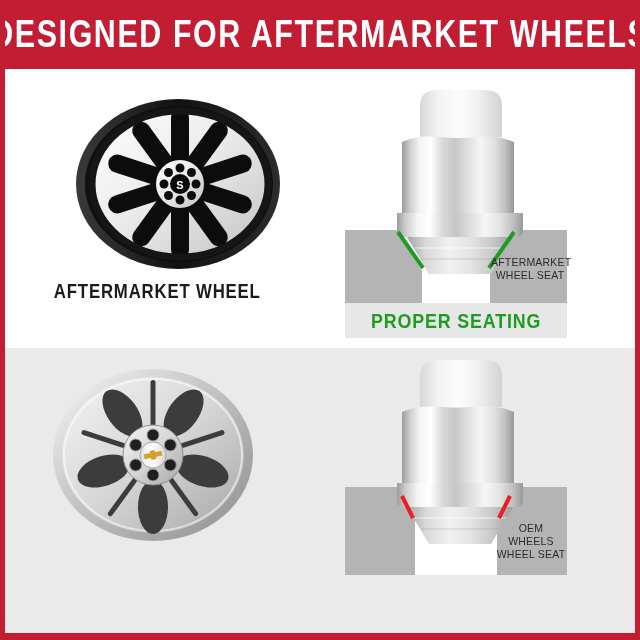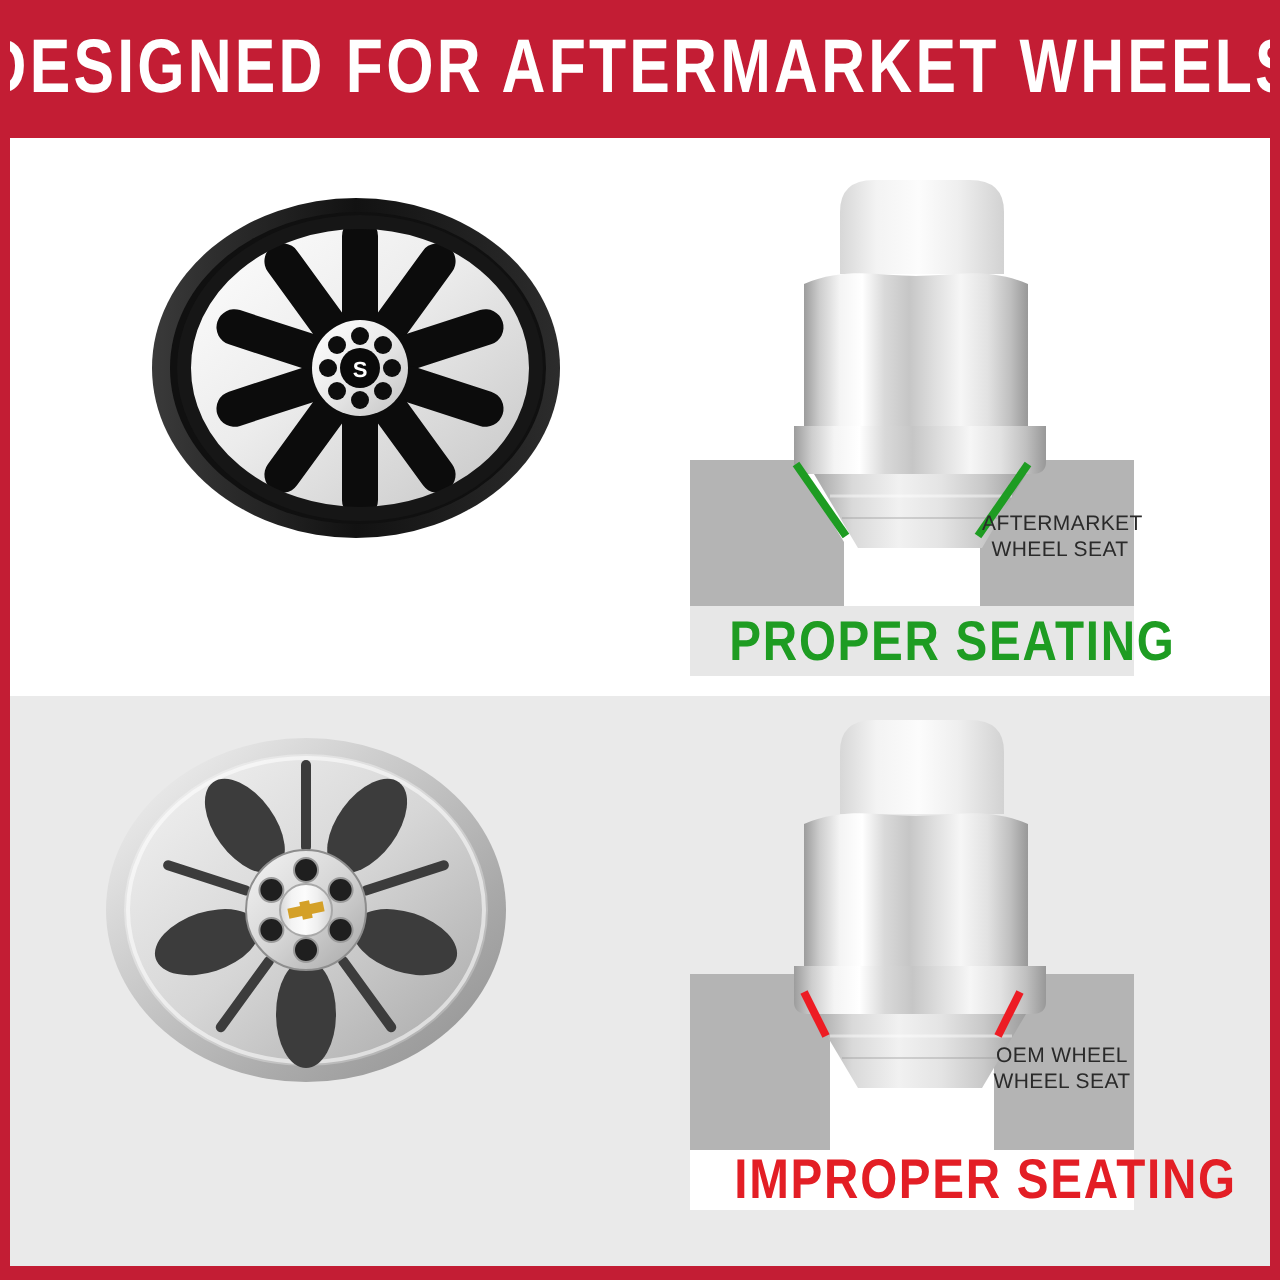--- a/index.html
+++ b/index.html
@@ -22,22 +22,22 @@
   .section-bottom-bg { position:absolute; left:5px; right:5px; top:348px; bottom:7px; background:#eaeaea; }
 
   .wheel-img { position:absolute; }
   .wheel-label { position:absolute; text-align:center; color:#1c1c1c;
                  font-size:21px; font-weight:700; letter-spacing:1px; }
 
   .diagram { position:absolute; width:222px; }
   .diagram .layer { position:absolute; left:0; }
   .seat-note { position:absolute; text-align:center; color:#2a2a2a;
                font-size:10.5px; font-weight:400; line-height:13px; letter-spacing:0.2px; z-index:4; }
-  .strip { position:absolute; left:0; width:222px; display:flex; align-items:center; justify-content:flex-start;
-           font-size:28px; font-weight:800; letter-spacing:1px; z-index:4; }
+  .strip { position:absolute; left:0; width:222px; display:flex; align-items:center; justify-content:center;
+           font-size:21px; font-weight:800; letter-spacing:1px; z-index:4; }
   .strip.proper { top:218px; height:35px; background:#e7e7e7; color:#1e9c22; }
   .strip.improper { top:220px; height:30px; background:#ffffff; color:#e31e25; }
 
   .blocks { z-index:1; } .nut { z-index:2; } .lines { z-index:3; }
 </style>
 </head>
 <body>
 
 <svg width="0" height="0" style="position:absolute" aria-hidden="true">
   <defs>
@@ -136,20 +136,23 @@
         <circle cx="121.5" cy="99.5" r="4.5"></circle>
       <circle cx="110" cy="104" r="4.5"></circle>
         <circle cx="98.5" cy="99.5" r="4.5"></circle>
       <circle cx="94" cy="88" r="4.5"></circle>
         <circle cx="98.5" cy="76.5" r="4.5"></circle>
     </g>
     <circle cx="110" cy="88" r="10" fill="#0a0a0a"></circle>
     <text x="110" y="92.5" text-anchor="middle" font-size="11" font-weight="bold" fill="#ffffff">S</text>
   </svg>
 
+  <div class="wheel-label" style="left:20px; top:279px; width:275px;">
+    <span class="cond">AFTERMARKET WHEEL</span>
+  </div>
 
   <div class="diagram" style="left:345px; top:85px; height:253px;">
     <svg class="layer blocks" style="top:145px;" width="222" height="73" viewBox="0 0 222 73">
       <rect x="50" y="0" width="122" height="73" fill="#ffffff"></rect>
       <path d="M0,0 L52,0 L77,41 L77,73 L0,73 Z" fill="#b4b4b4"></path>
       <path d="M222,0 L170,0 L145,41 L145,73 L222,73 Z" fill="#b4b4b4"></path>
     </svg>
     <svg class="layer nut" style="top:2px;" width="222" height="190" viewBox="0 0 222 190">
       <use href="#lugnut-shape" width="222" height="190"></use>
     </svg>
@@ -206,25 +209,22 @@
       <path d="M222,0 L169,0 L152,33 L152,88 L222,88 Z" fill="#b4b4b4"></path>
     </svg>
     <svg class="layer nut" style="top:2px;" width="222" height="190" viewBox="0 0 222 190">
       <use href="#lugnut-shape" width="222" height="190"></use>
     </svg>
     <svg class="layer lines" style="top:0;" width="222" height="252" viewBox="0 0 222 252">
       <line x1="57" y1="141" x2="68" y2="163" stroke="#ed1c24" stroke-width="4"></line>
       <line x1="165" y1="141" x2="154" y2="163" stroke="#ed1c24" stroke-width="4"></line>
     </svg>
     <div class="seat-note" style="left:150px; top:167px; width:72px;">
-      <div>OEM WHEEL</div>
+      <div>OEM WHEELS</div>
       <div>WHEEL SEAT</div>
-    </div>
-    <div class="strip improper">
-      <span class="cond-wide">IMPROPER SEATING</span>
     </div>
   </div>
 
   <div class="frame left"></div>
   <div class="frame right"></div>
   <div class="frame bottom"></div>
 
 </div>
 
 </body></html>

